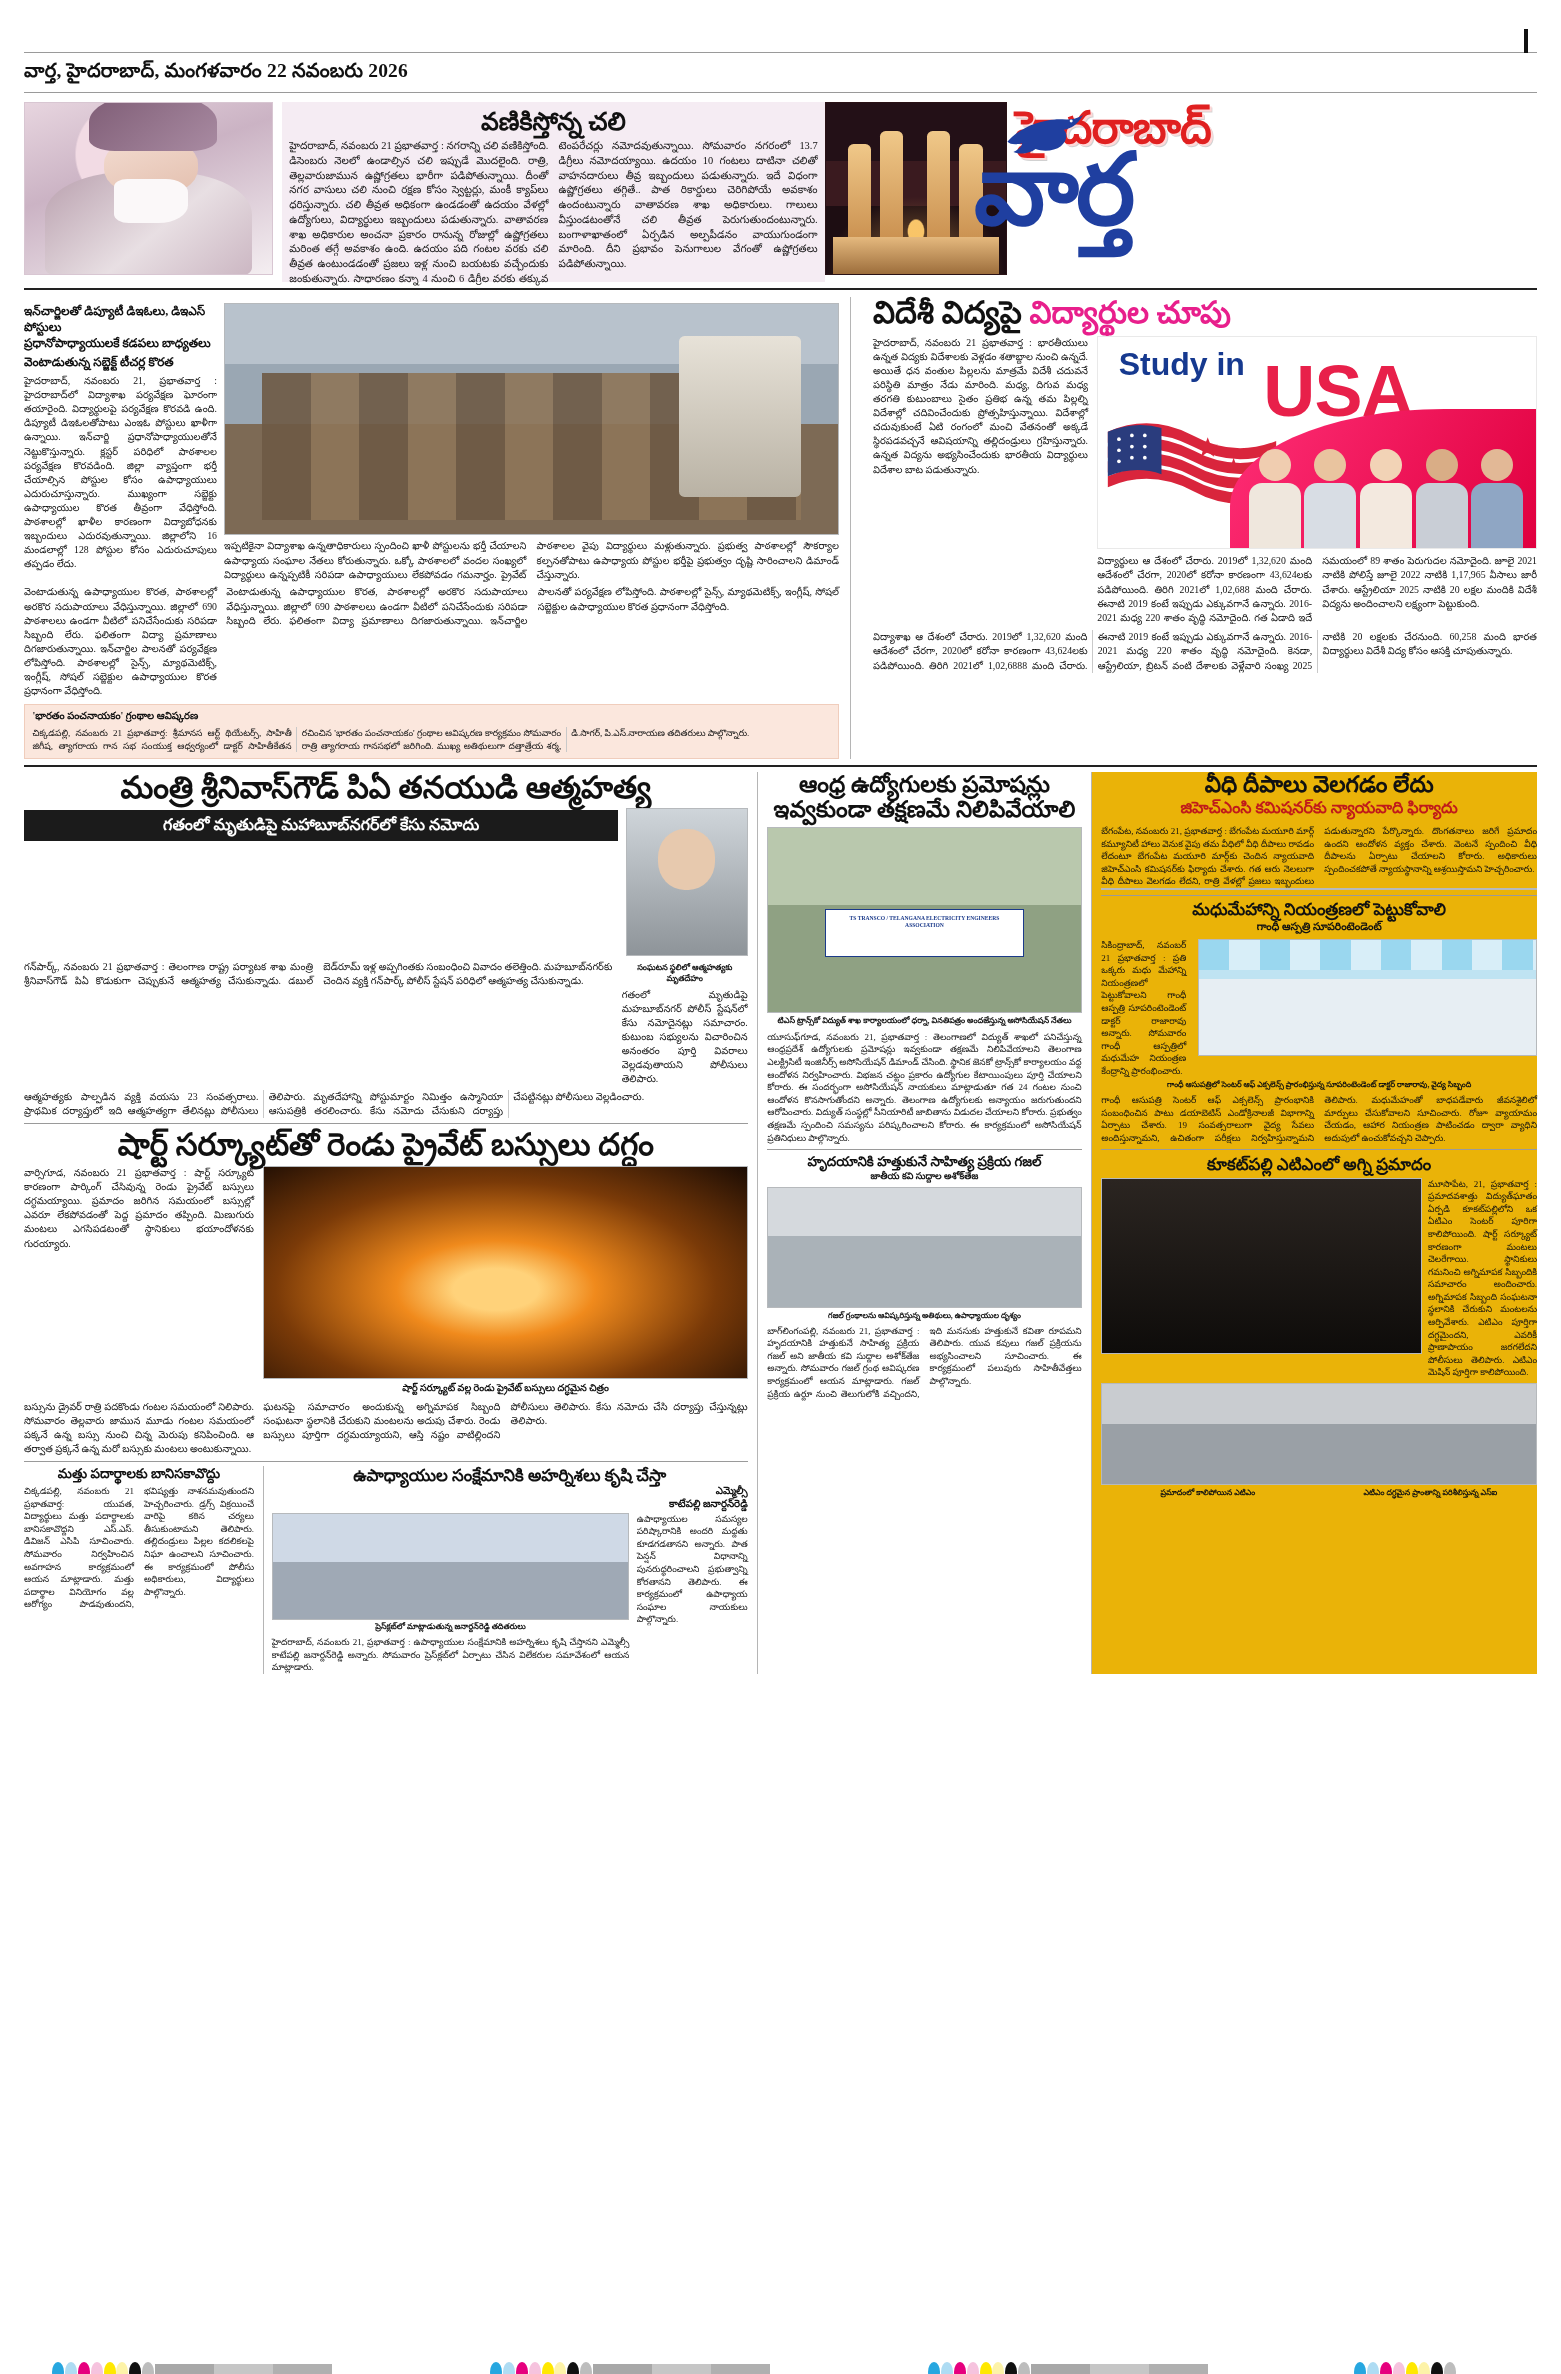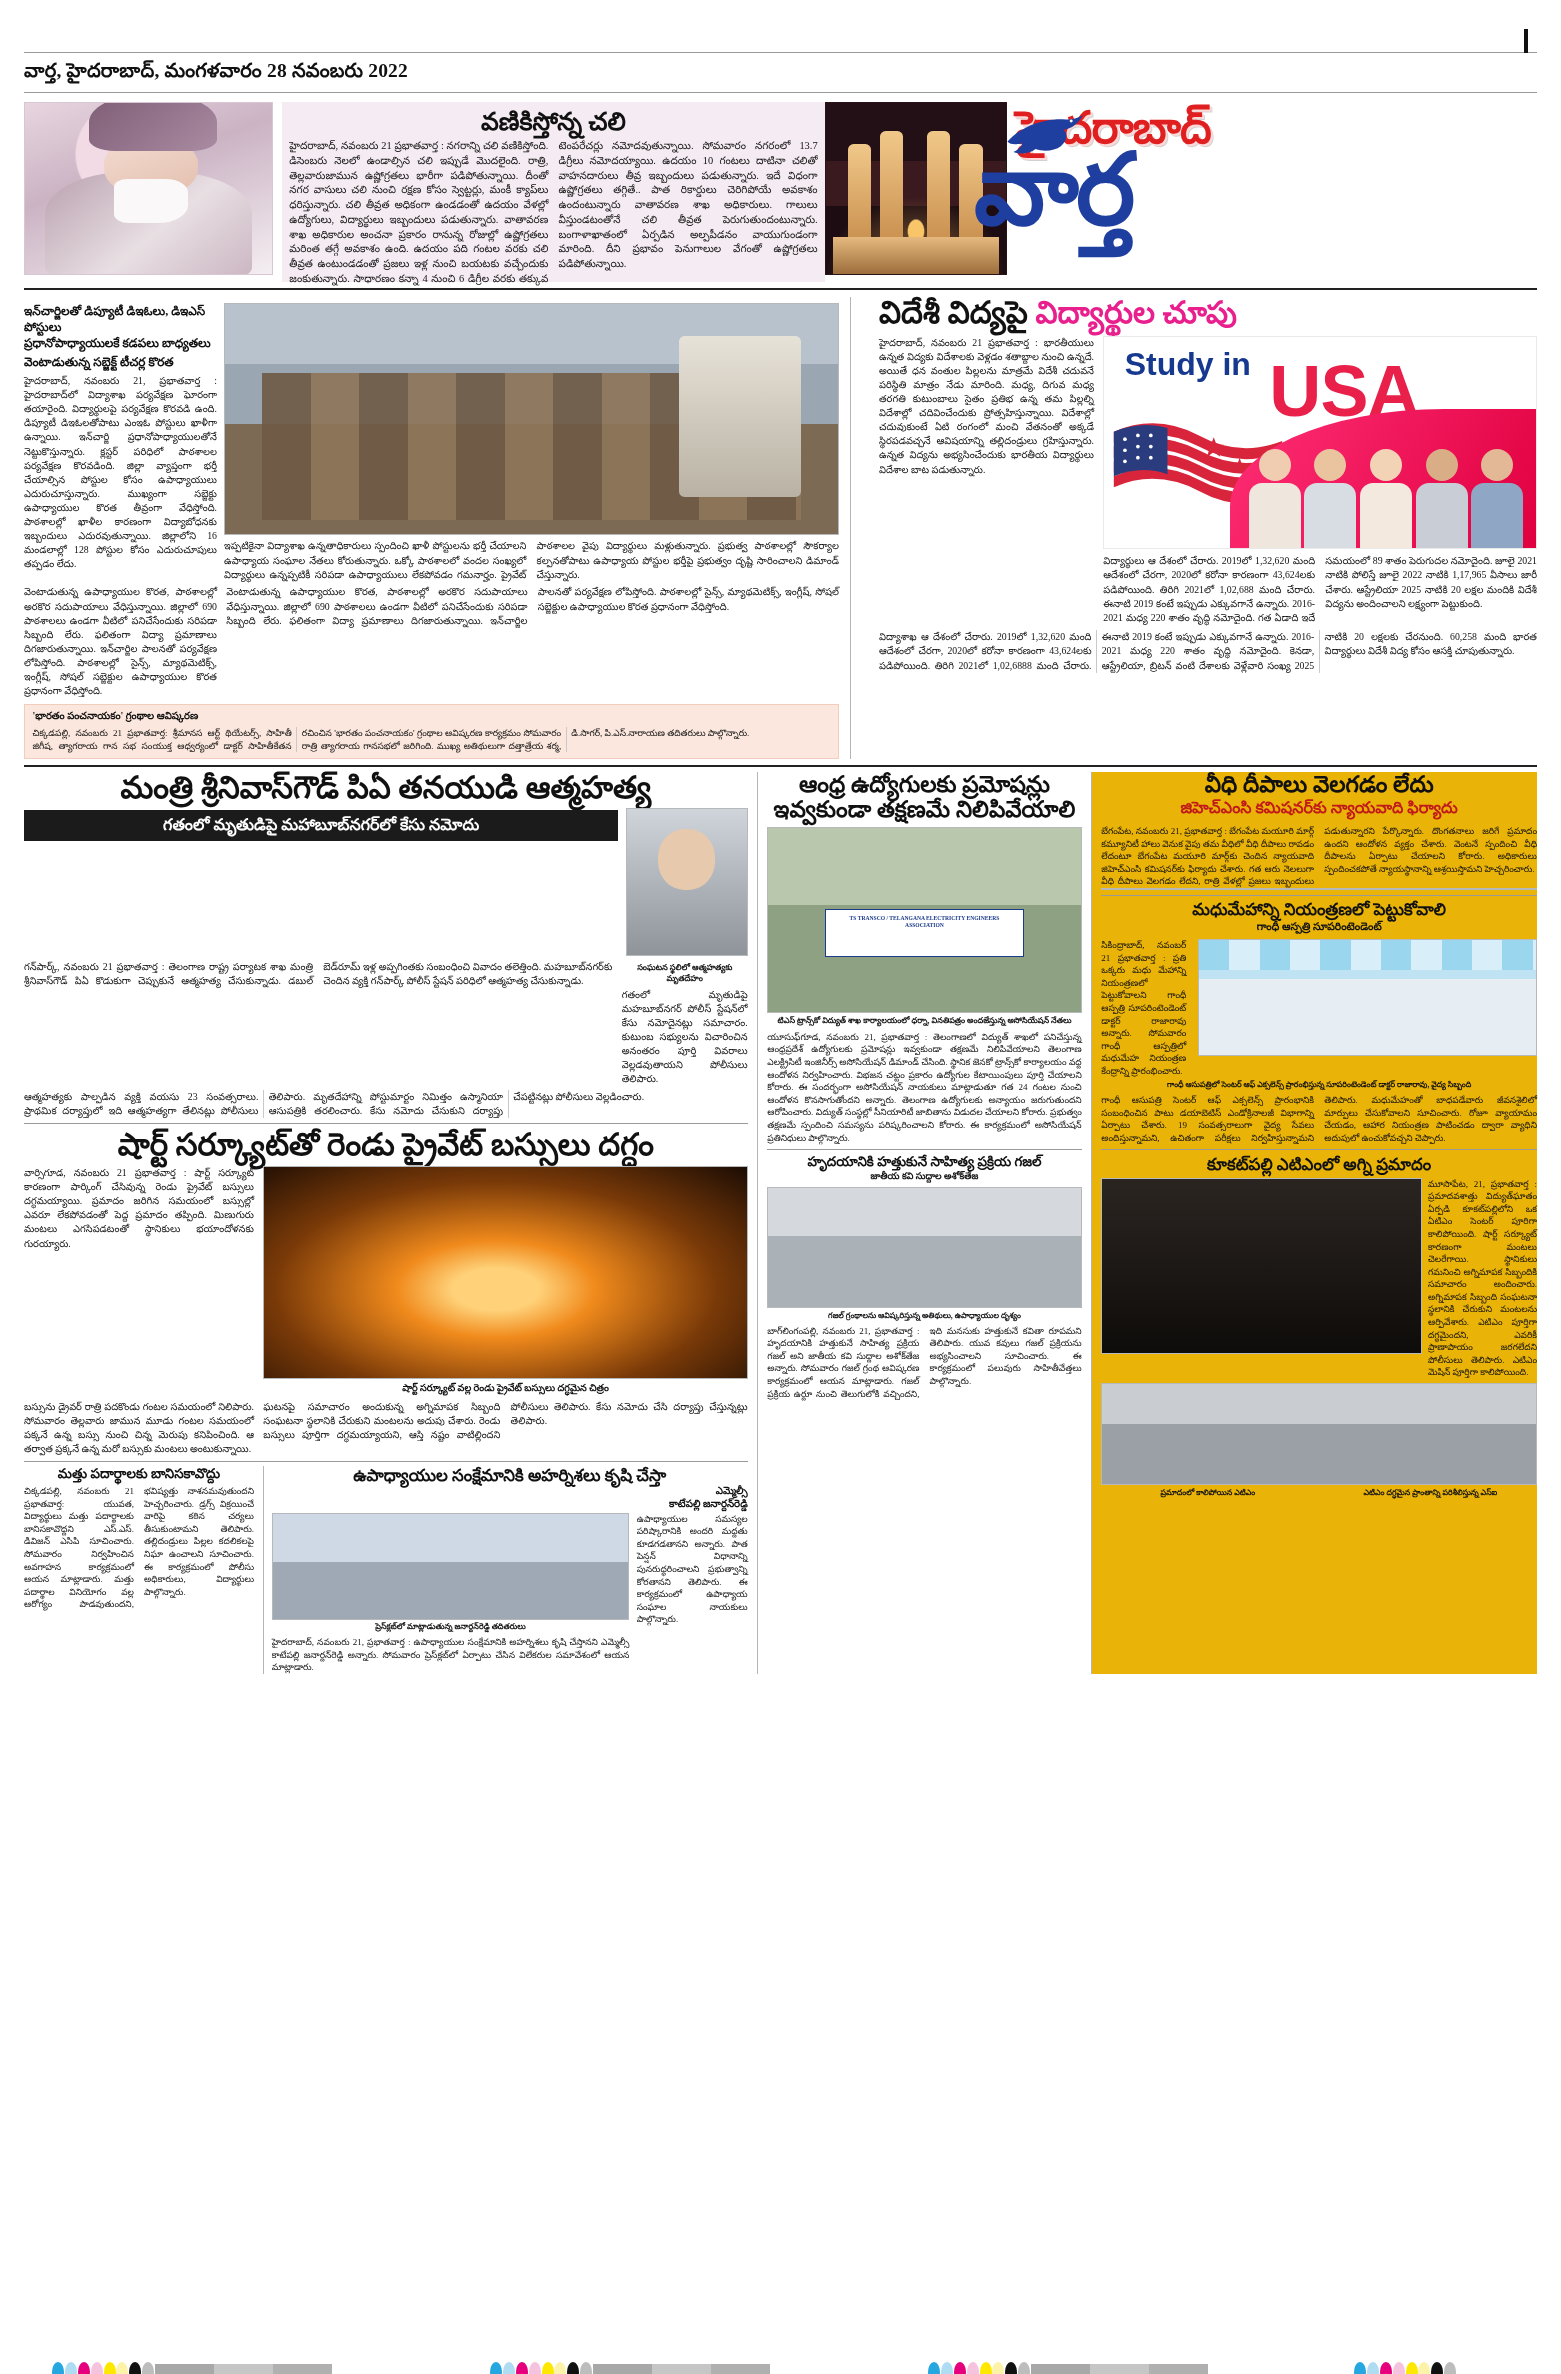--- a/index.html
+++ b/index.html
@@ -98,21 +98,21 @@
   .cap { font-size:9.6px; font-weight:bold; text-align:center; margin-top:2.8px; }
 
   .black-banner {
     background:#1b1b1b; color:#fff; font-weight:bold; font-size:16px;
     text-align:center; padding:6.5px 5.6px; line-height:1.15;
   }
 
   
   .sec2 { margin-top:7.4px; display:flex; }
   .sec2-left { width:826px; padding-right:11px; }
-  .sec2-right { flex:1; padding-left:28px; }
+  .sec2-right { flex:1; padding-left:22px; }
 
   .photo {
     background:#cfd3d6; border:0.9px solid #b6b9bc; position:relative; overflow:hidden;
   }
   .photo.classroom{
     background:
       linear-gradient(#b8c2cc 0 26%, #9aa7b3 26% 52%, #7d6a55 52% 100%);
   }
   .photo.classroom:before{
     content:""; position:absolute; left:6%; top:30%; width:88%; height:64%;
@@ -176,21 +176,21 @@
   .greys { display:flex; }
   .greys span { width:59px; height:15px; }
 </style>
 </head>
 <body>
 
 <div class="page">
 
   <div class="dateline-bar">
     <div class="page-rule"></div>
-    <div class="dateline">వార్త, హైదరాబాద్, మంగళవారం 28 నవంబరు 2022</div>
+    <div class="dateline">వార్త, హైదరాబాద్, మంగళవారం 22 నవంబరు 2026</div>
   </div>
 
   <div class="masthead">
     <div class="mh-left">
       <div class="wx-photo">
         <div class="scarf"></div>
           <div class="face"></div>
           <div class="hat"></div>
           <div class="tissue"></div>
       </div>

